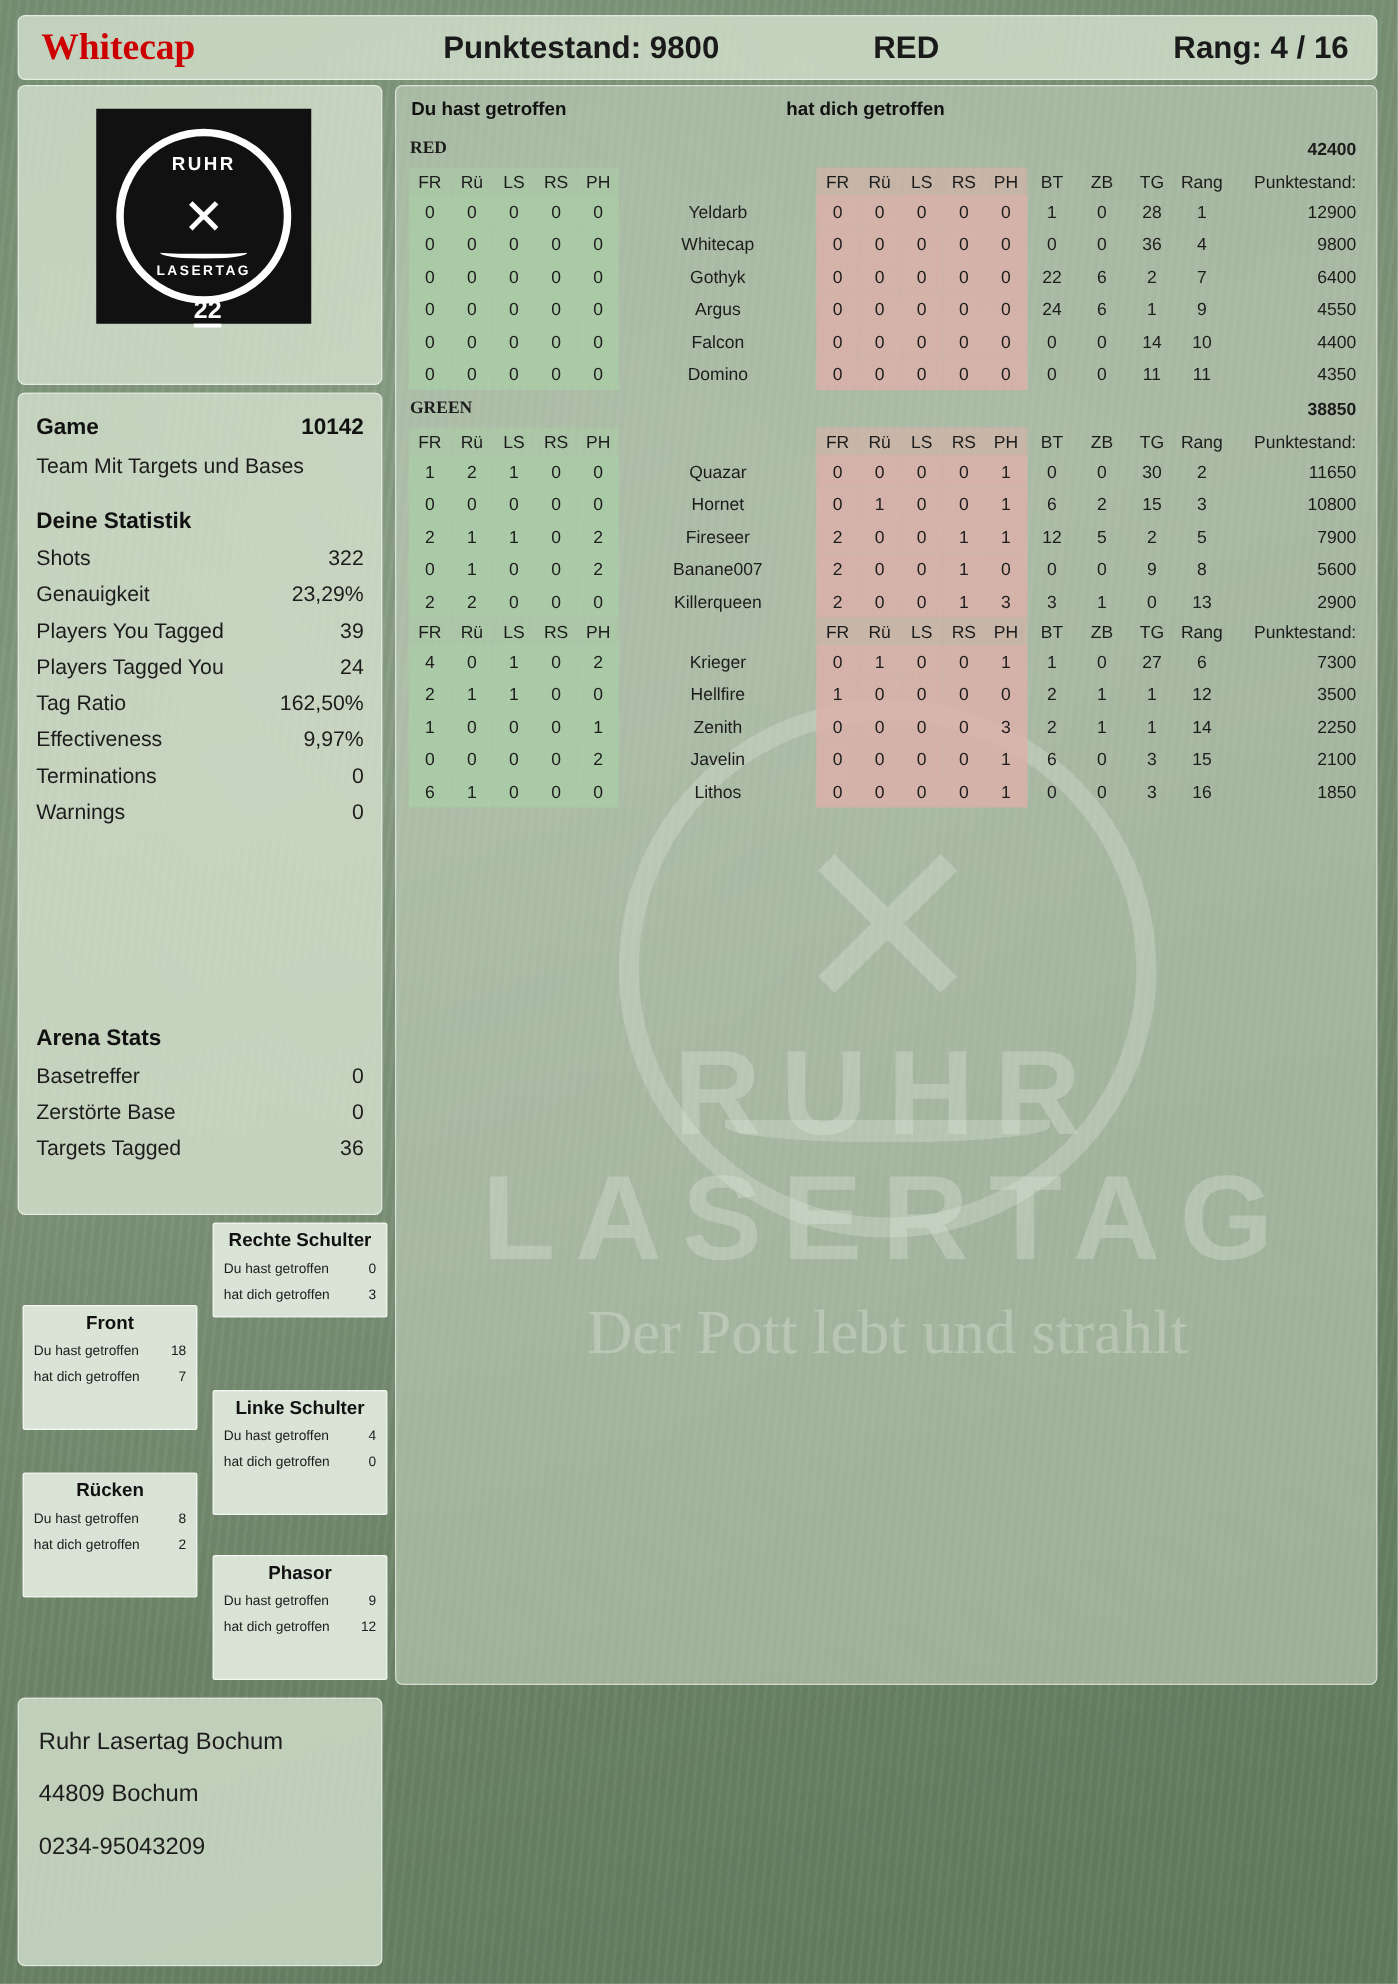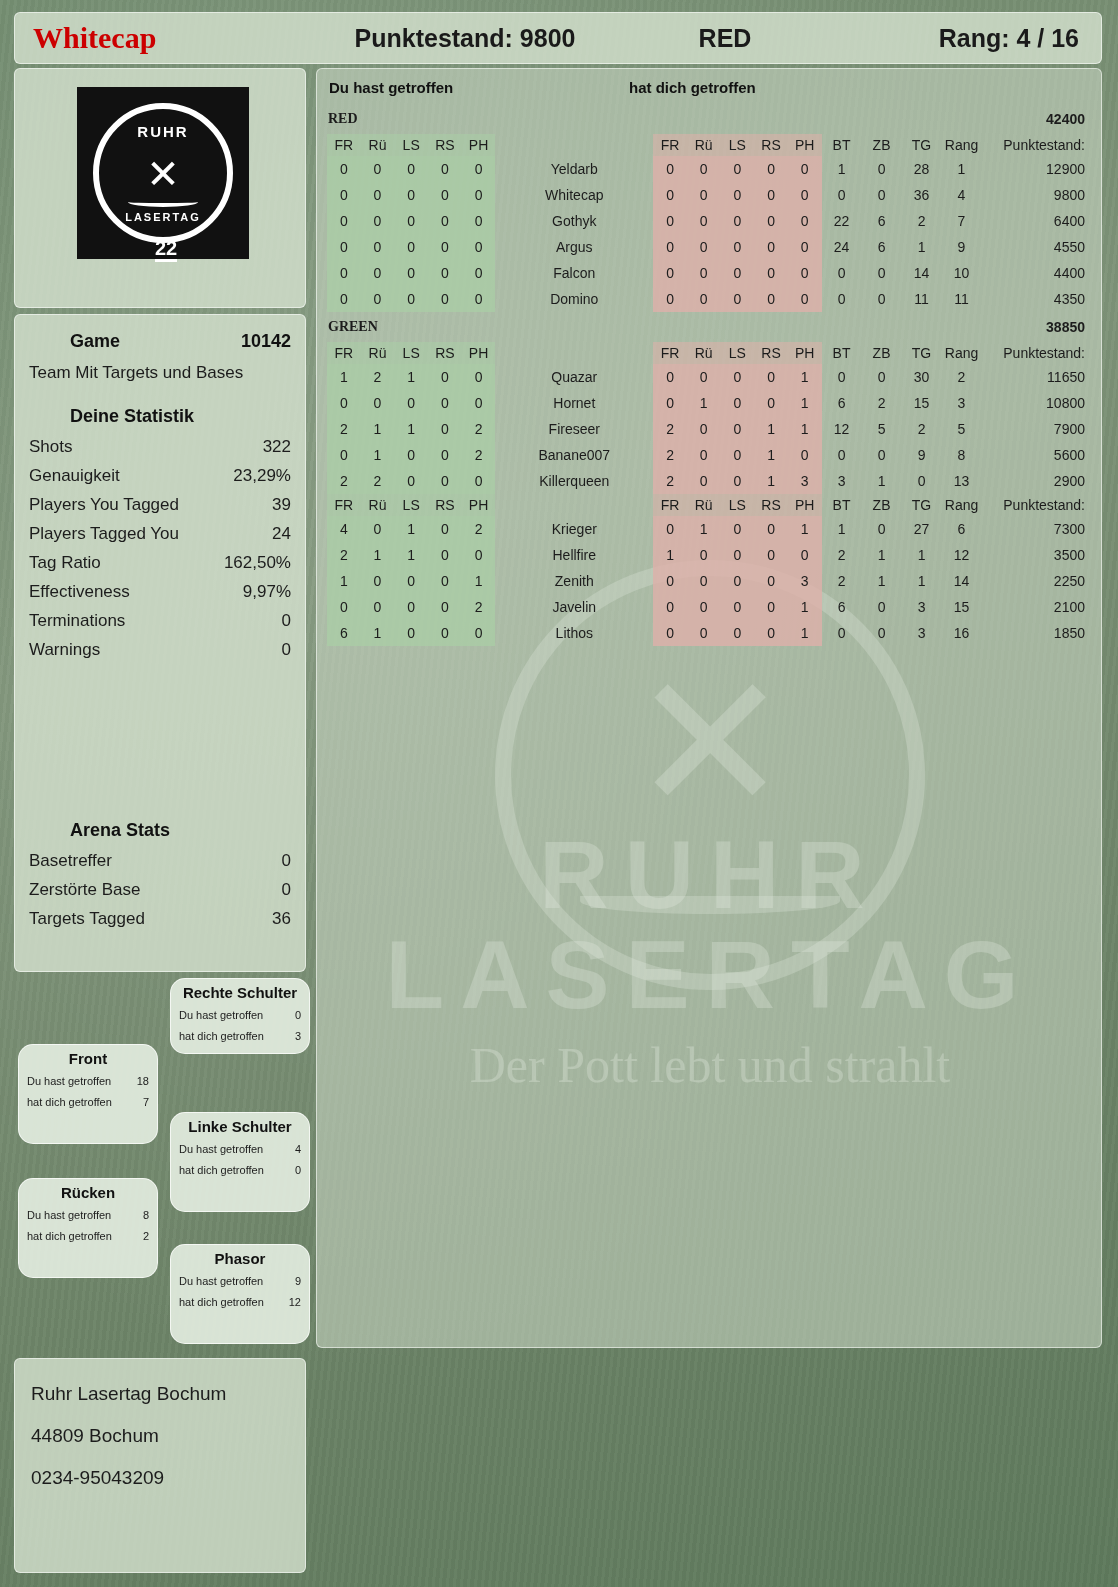--- a/index.html
+++ b/index.html
@@ -91,26 +91,26 @@
   .logo-bottom { position:absolute; bottom:14px; width:100%; text-align:center; color:#fff; font-size:11px; font-weight:bold; letter-spacing:2px;}
   .logo-x { color:#fff; font-size:40px; line-height:1; margin-top:2px;}
   .logo-wave { position:absolute; bottom:30px; left:50%; transform:translateX(-50%); width:70px; height:10px; border-bottom:4px solid #fff; border-radius:0 0 70% 70%;}
   .logo-22 { position:absolute; left:78px; top:150px; color:#fff; font-size:20px; font-weight:bold; border-bottom:3px solid #fff; line-height:1.1;}
 
   
   #left-stats { left:14px; top:314px; width:292px; height:658px; padding:10px 14px; }
   .row { display:flex; justify-content:space-between; font-size:17px; color:#1c1c1c; line-height:29px; }
   .row .k { }
   .row .v { }
-  .sec-title { font-size:18px; font-weight:bold; color:#111; line-height:32px;margin-left:41px; }
+  .sec-title { font-size:18px; font-weight:bold; color:#111; line-height:32px; }
   .plain { font-size:17px; color:#1c1c1c; line-height:31px; }
   .spacer-lg { height:150px; }
 
   
-  .hitbox { position:absolute; background:rgba(226,235,222,0.92); border:1px solid rgba(255,255,255,0.7); border-radius:15px; }
+  .hitbox { position:absolute; background:rgba(226,235,222,0.92); border:1px solid rgba(255,255,255,0.7); border-radius:2px; }
   .hitbox .t { text-align:center; font-weight:bold; font-size:15px; color:#111; padding:5px 0 3px; }
   .hitbox .l { display:flex; justify-content:space-between; font-size:11px; color:#1c1c1c; padding:5px 8px 4px; }
 
   #hb-rs { left:170px; top:978px; width:140px; height:76px; }
   #hb-front { left:18px; top:1044px; width:140px; height:100px; }
   #hb-ls { left:170px; top:1112px; width:140px; height:100px; }
   #hb-back { left:18px; top:1178px; width:140px; height:100px; }
   #hb-ph { left:170px; top:1244px; width:140px; height:100px; }
 
   

